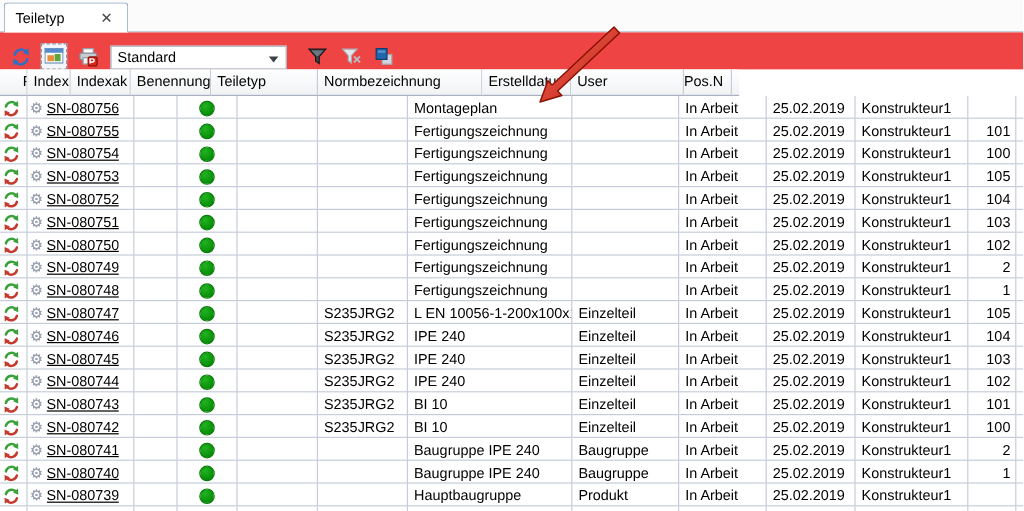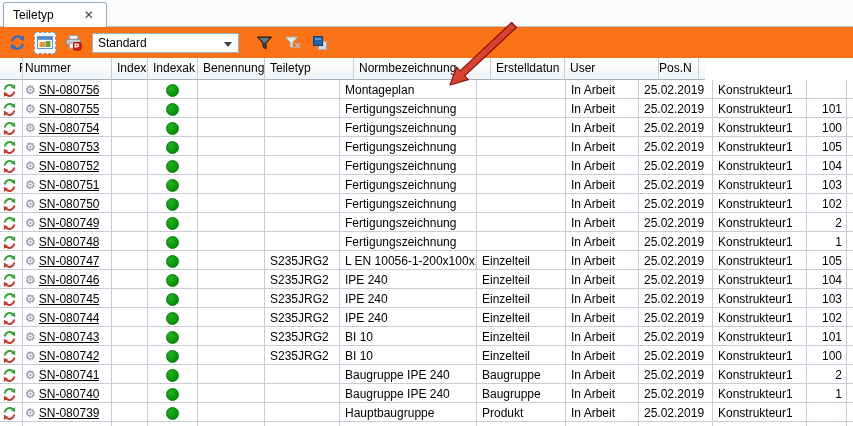--- a/index.html
+++ b/index.html
@@ -31,22 +31,22 @@
     cursor:default;
   }
   .tab-title{color:#000;}
   .tab-close{
     font-size:12px;color:#444;line-height:12px;
     padding:1px 2px;cursor:pointer;
   }
   
   .toolbar{
     height:31px;box-sizing:border-box;
-    background:#f97316;
-    display:flex;align-items:center;
+    background:#ef4444;
+    display:flex;align-items:flex-end;
     padding-left:6px;gap:6px;
   }
   .tbtn{
     width:22px;height:22px;
     display:flex;align-items:center;justify-content:center;
     border:1px solid transparent;box-sizing:border-box;
   }
   .tbtn.pressed{
     border:1px dashed #8f959e;
     background:#f2f6fa;
@@ -182,21 +182,20 @@
         <rect x="6.5" y="6.5" width="8" height="8" fill="#d3d6db" stroke="#a5aab2"></rect>
         <rect x="1.5" y="1.5" width="9" height="9" fill="#1f66ad" stroke="#123f6e"></rect>
         <rect x="3" y="3" width="6" height="2" fill="#5b93cc"></rect>
       </svg>
     </div>
   </div>
 
   <div class="grid">
     <div class="hrow">
         <div class="hcell c0">Fr</div>
-        <div class="hcell c1">Nummer</div>
         <div class="hcell c2">Index</div>
         <div class="hcell c3">Indexak</div>
         <div class="hcell c4">Benennung</div>
         <div class="hcell c7">Teiletyp</div>
         <div class="hcell c6">Normbezeichnung</div>
         <div class="hcell c9">Erstelldatun</div>
         <div class="hcell c10">User</div>
         <div class="hcell c11 right">Pos.N</div>
         <div class="hcell c12"></div>
       </div>

